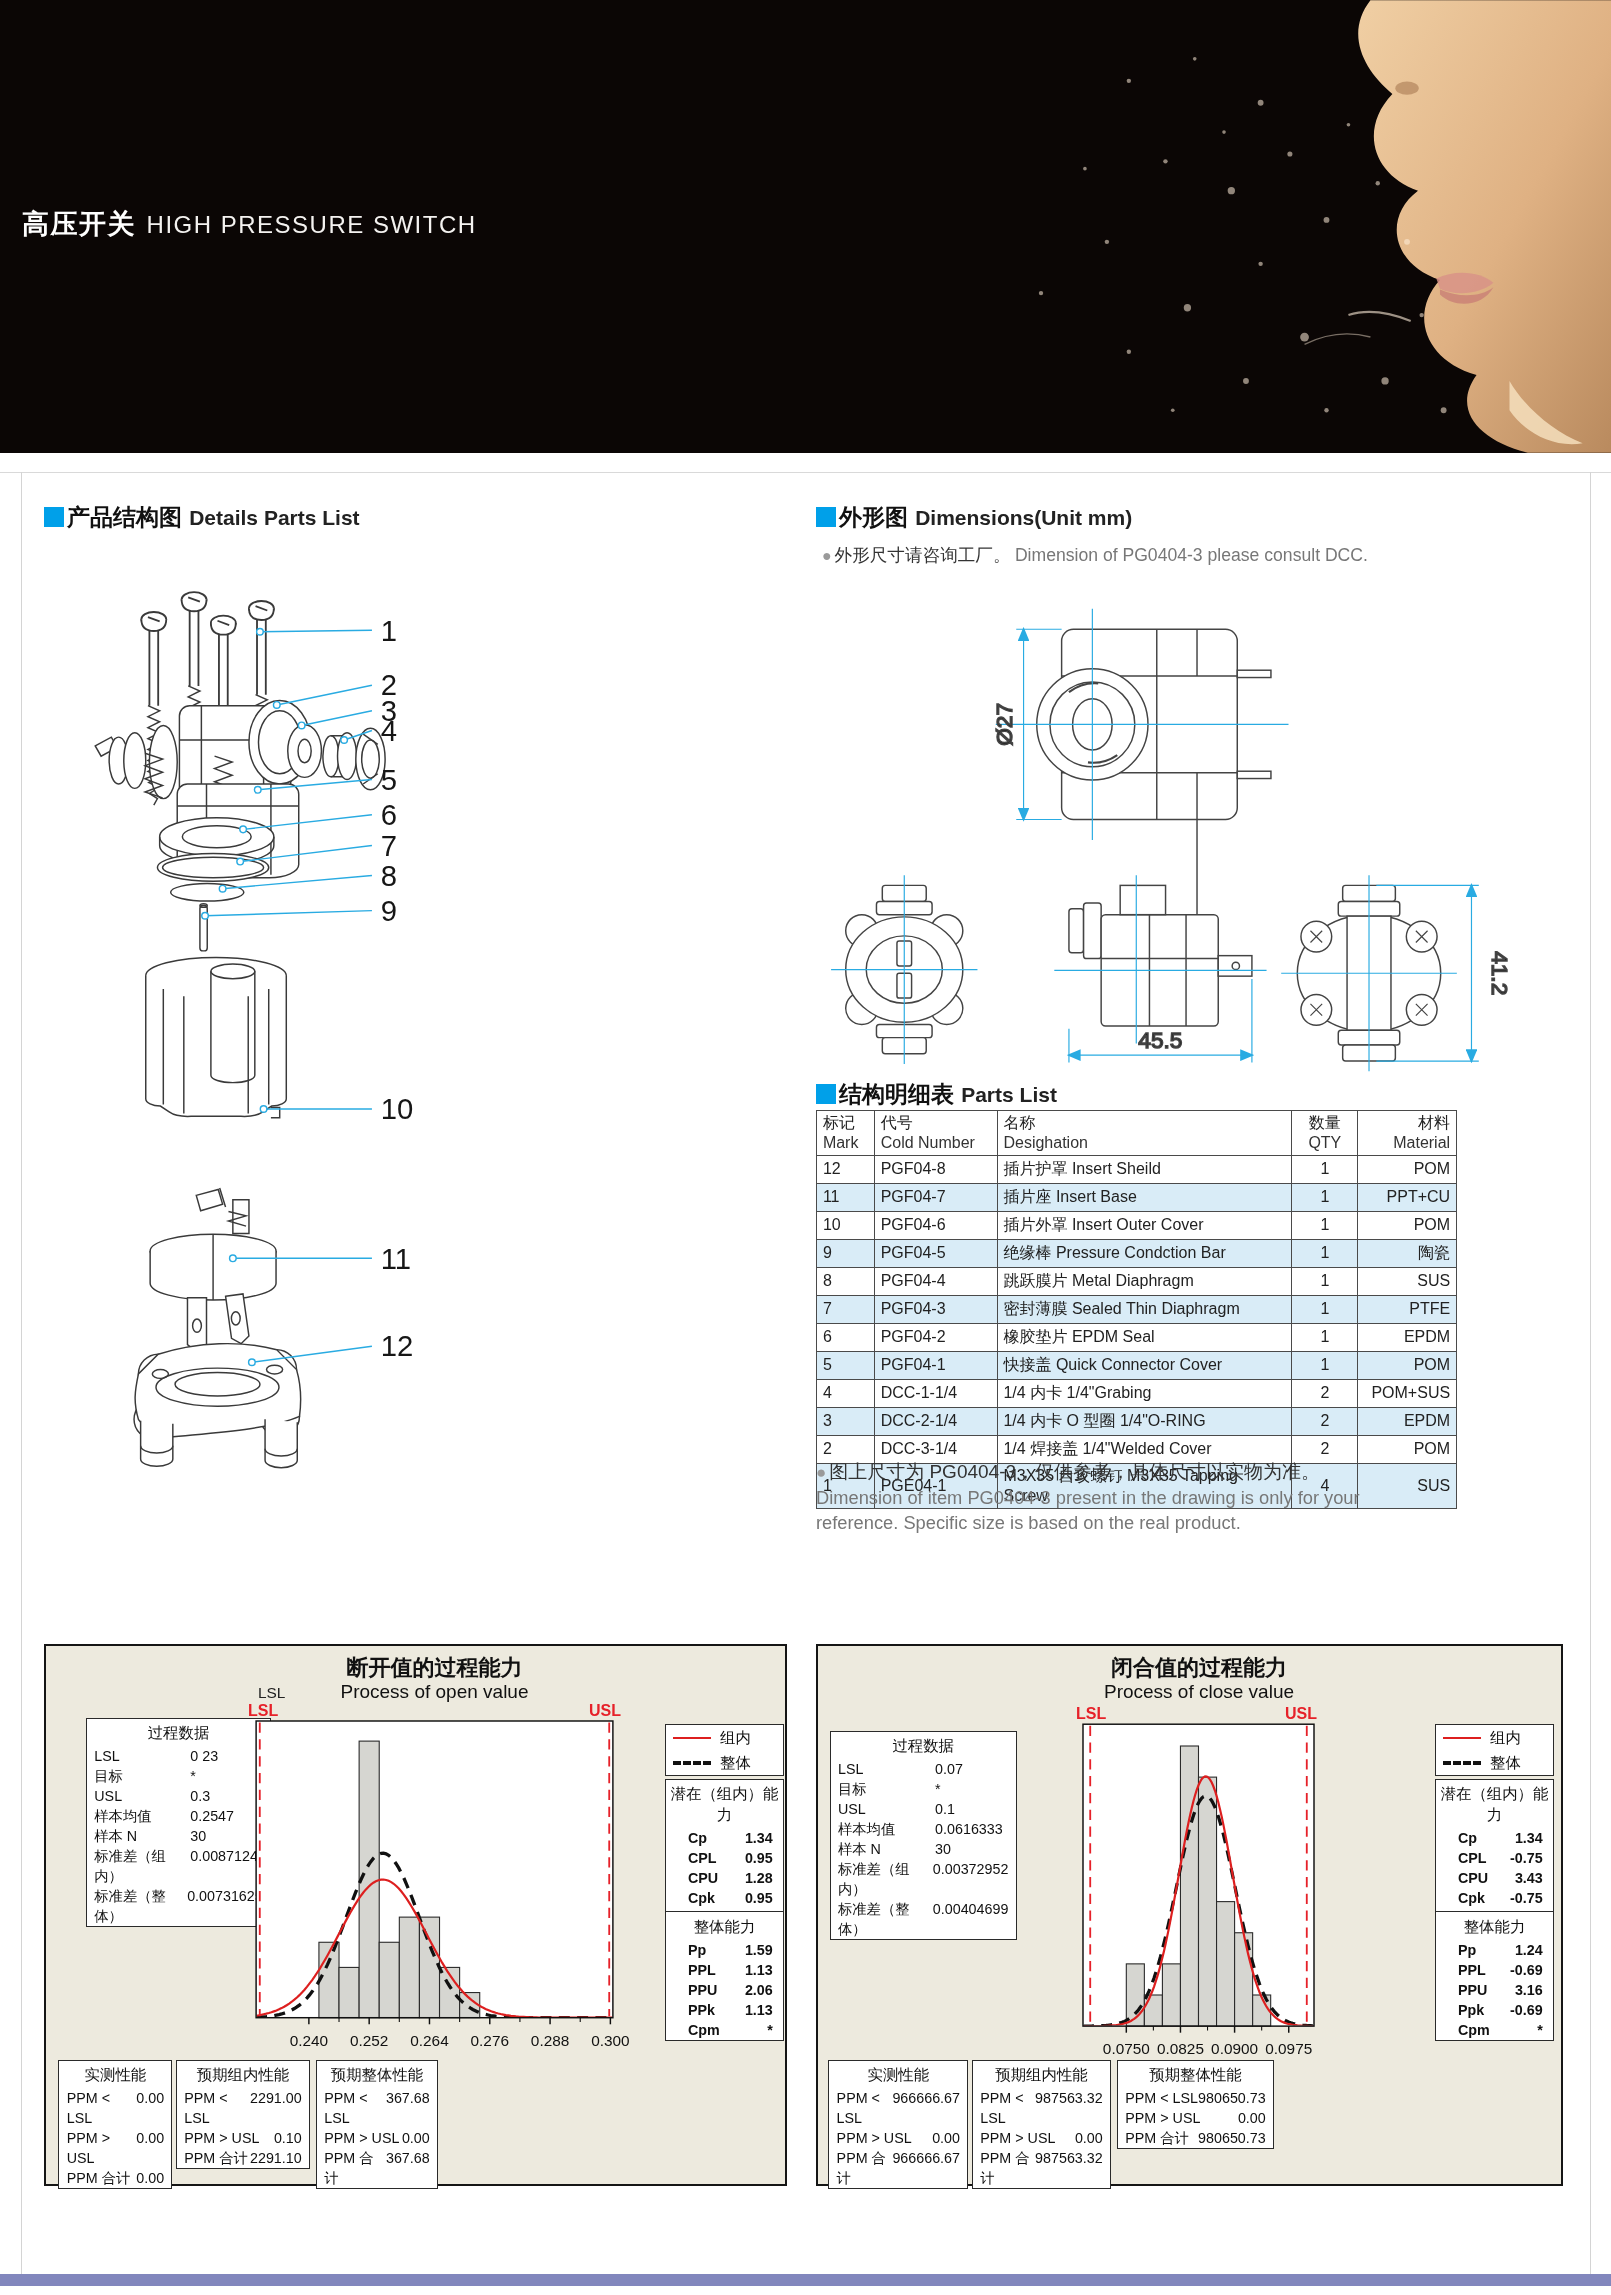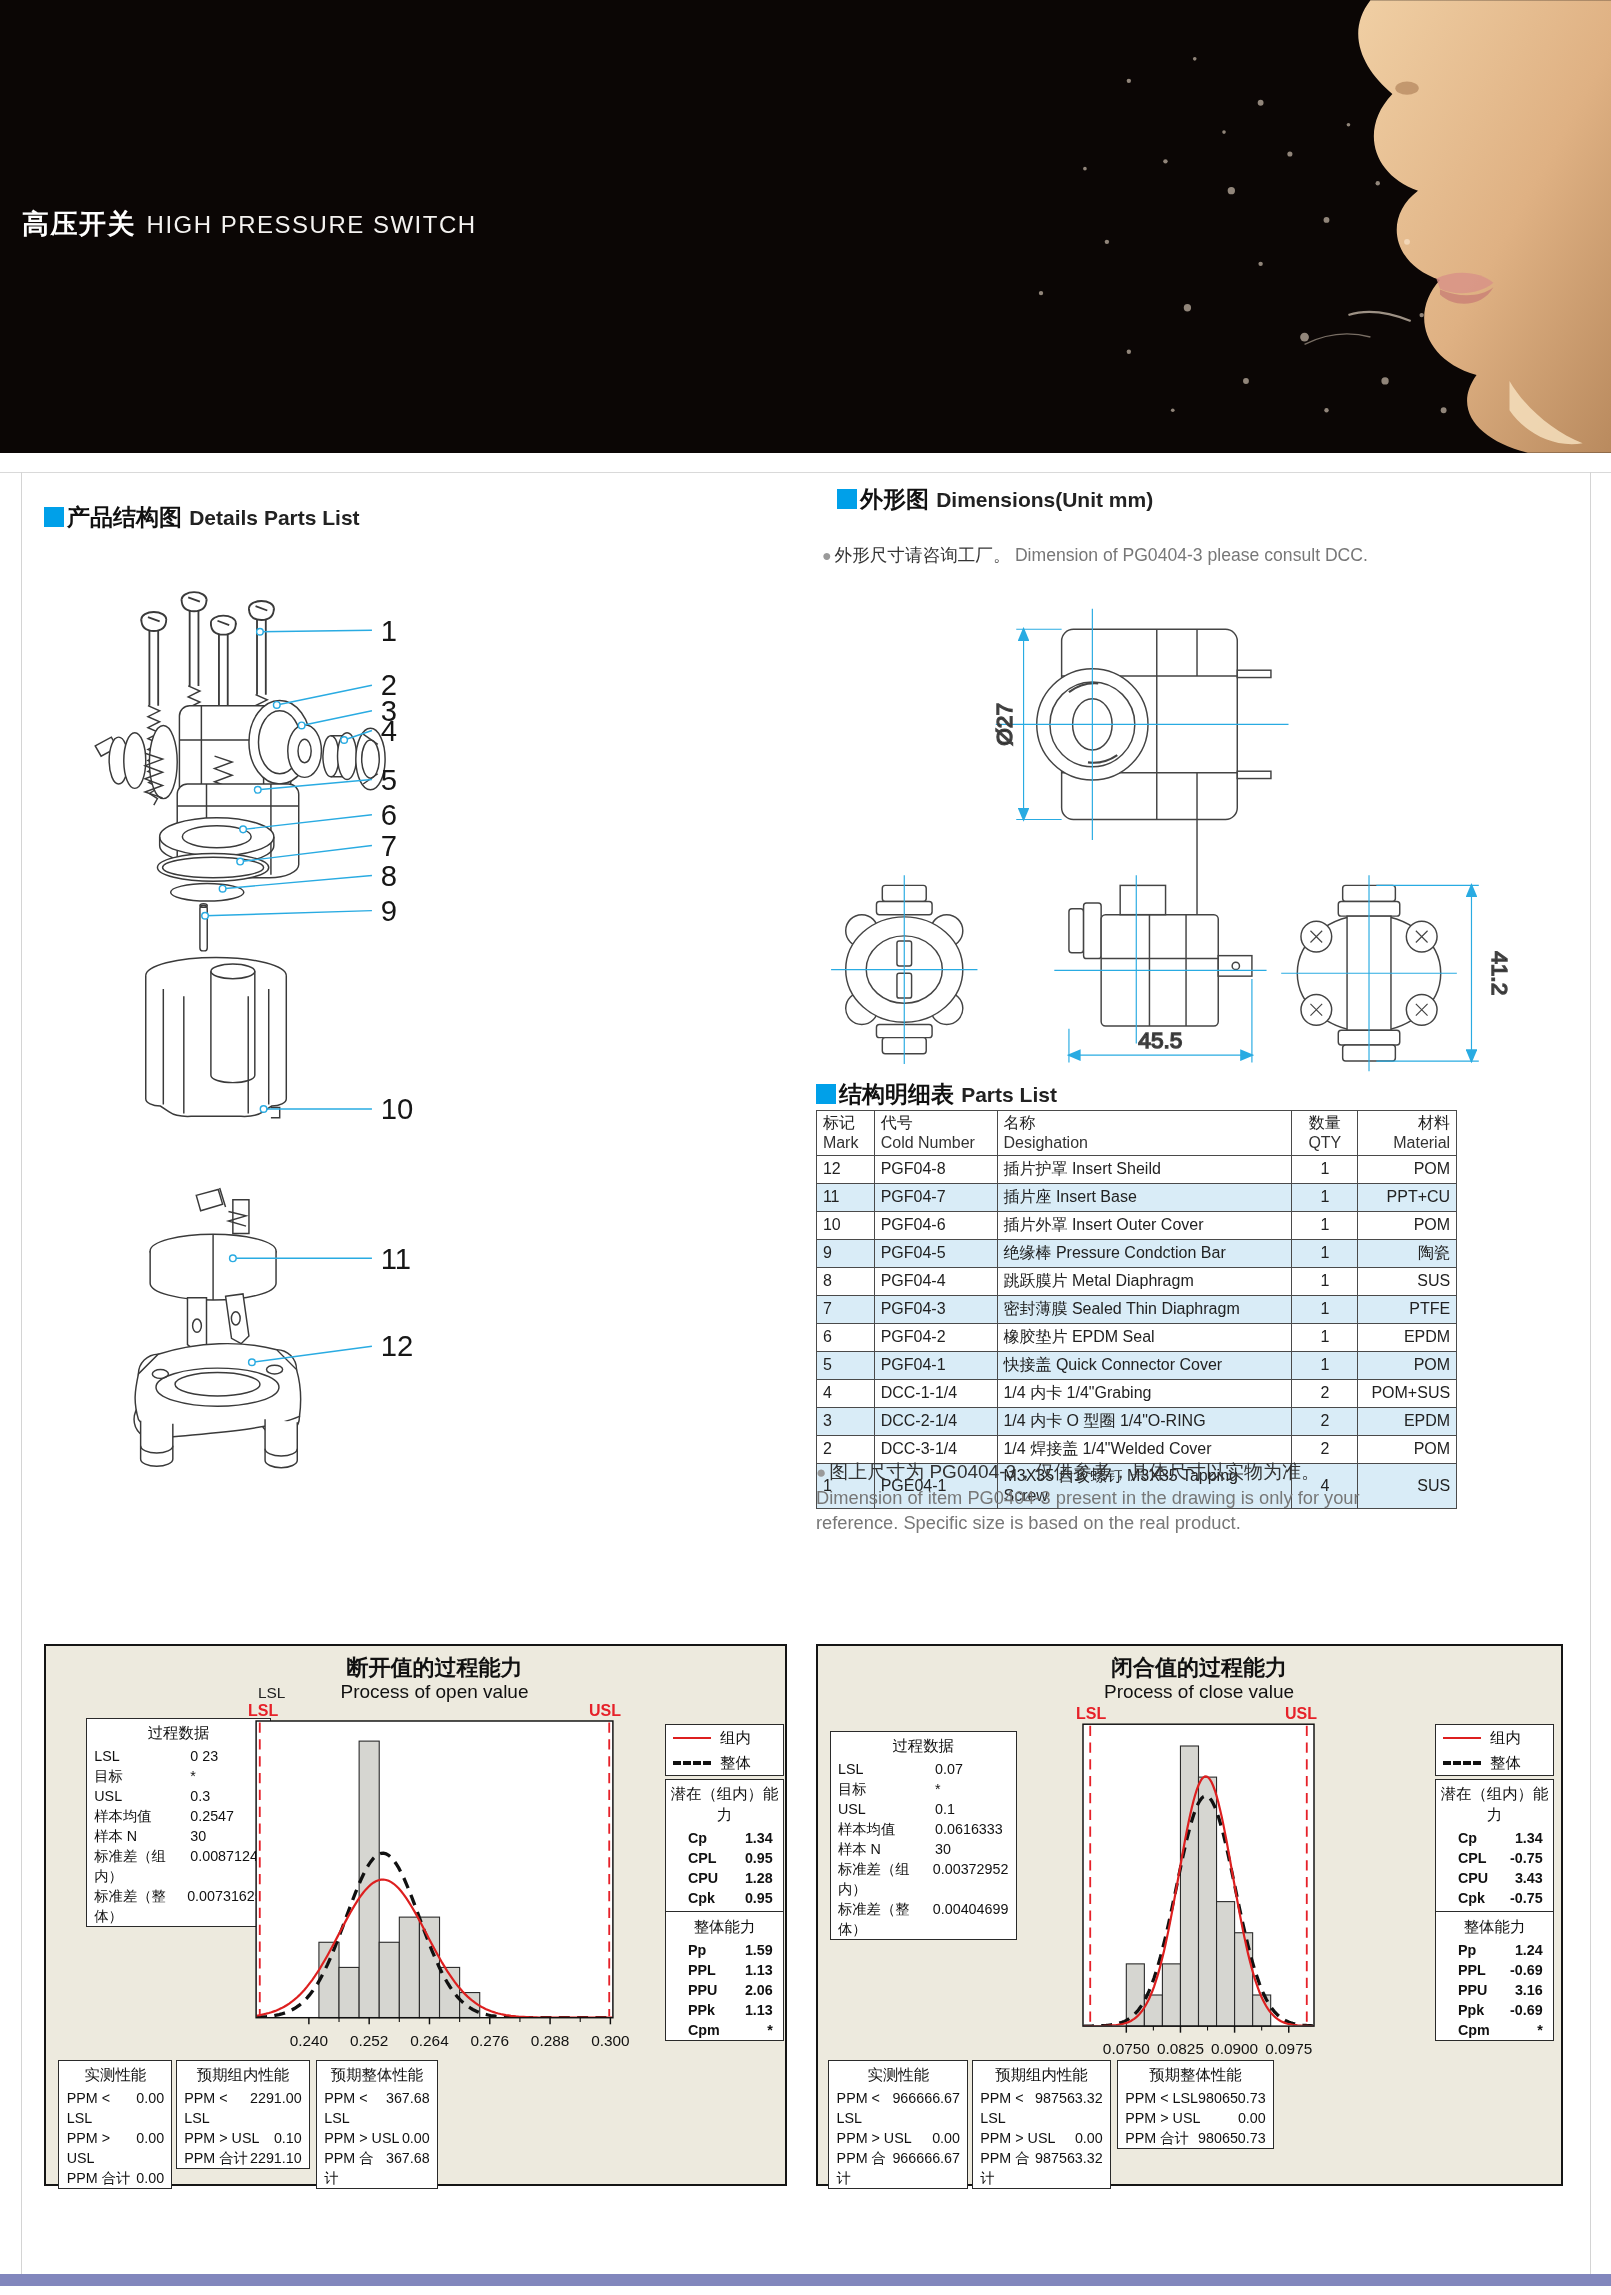--- a/index.html
+++ b/index.html
@@ -126,21 +126,21 @@
   </div>
 
   <div class="hairline-top"></div>
   <div class="frame-left"></div>
   <div class="frame-right"></div>
 
   <div class="sec-heading" style="left:44px;top:502px;">
     <span class="blue-sq"></span><span class="zh">产品结构图</span><span class="en">Details Parts List</span>
   </div>
 
-  <div class="sec-heading" style="left:816px;top:484px;margin-left:21px;">
+  <div class="sec-heading" style="left:816px;top:502px;">
     <span class="blue-sq"></span><span class="zh">外形图</span><span class="en">Dimensions(Unit mm)</span>
   </div>
   <div class="note-line" style="left:822px;top:543px;">
     <span class="bullet">●</span><span class="zh">外形尺寸请咨询工厂。</span><span class="en">Dimension of PG0404-3 please consult DCC.</span>
   </div>
 
   <svg id="exploded" class="abs" style="left:44px;top:564px;" width="732" height="967" viewBox="0 0 1000 1320">
     <defs>
       <g id="screw" stroke="#3a3a3a" stroke-width="2.5" fill="#fff">
         <ellipse cx="0" cy="0" rx="17" ry="10"></ellipse>

